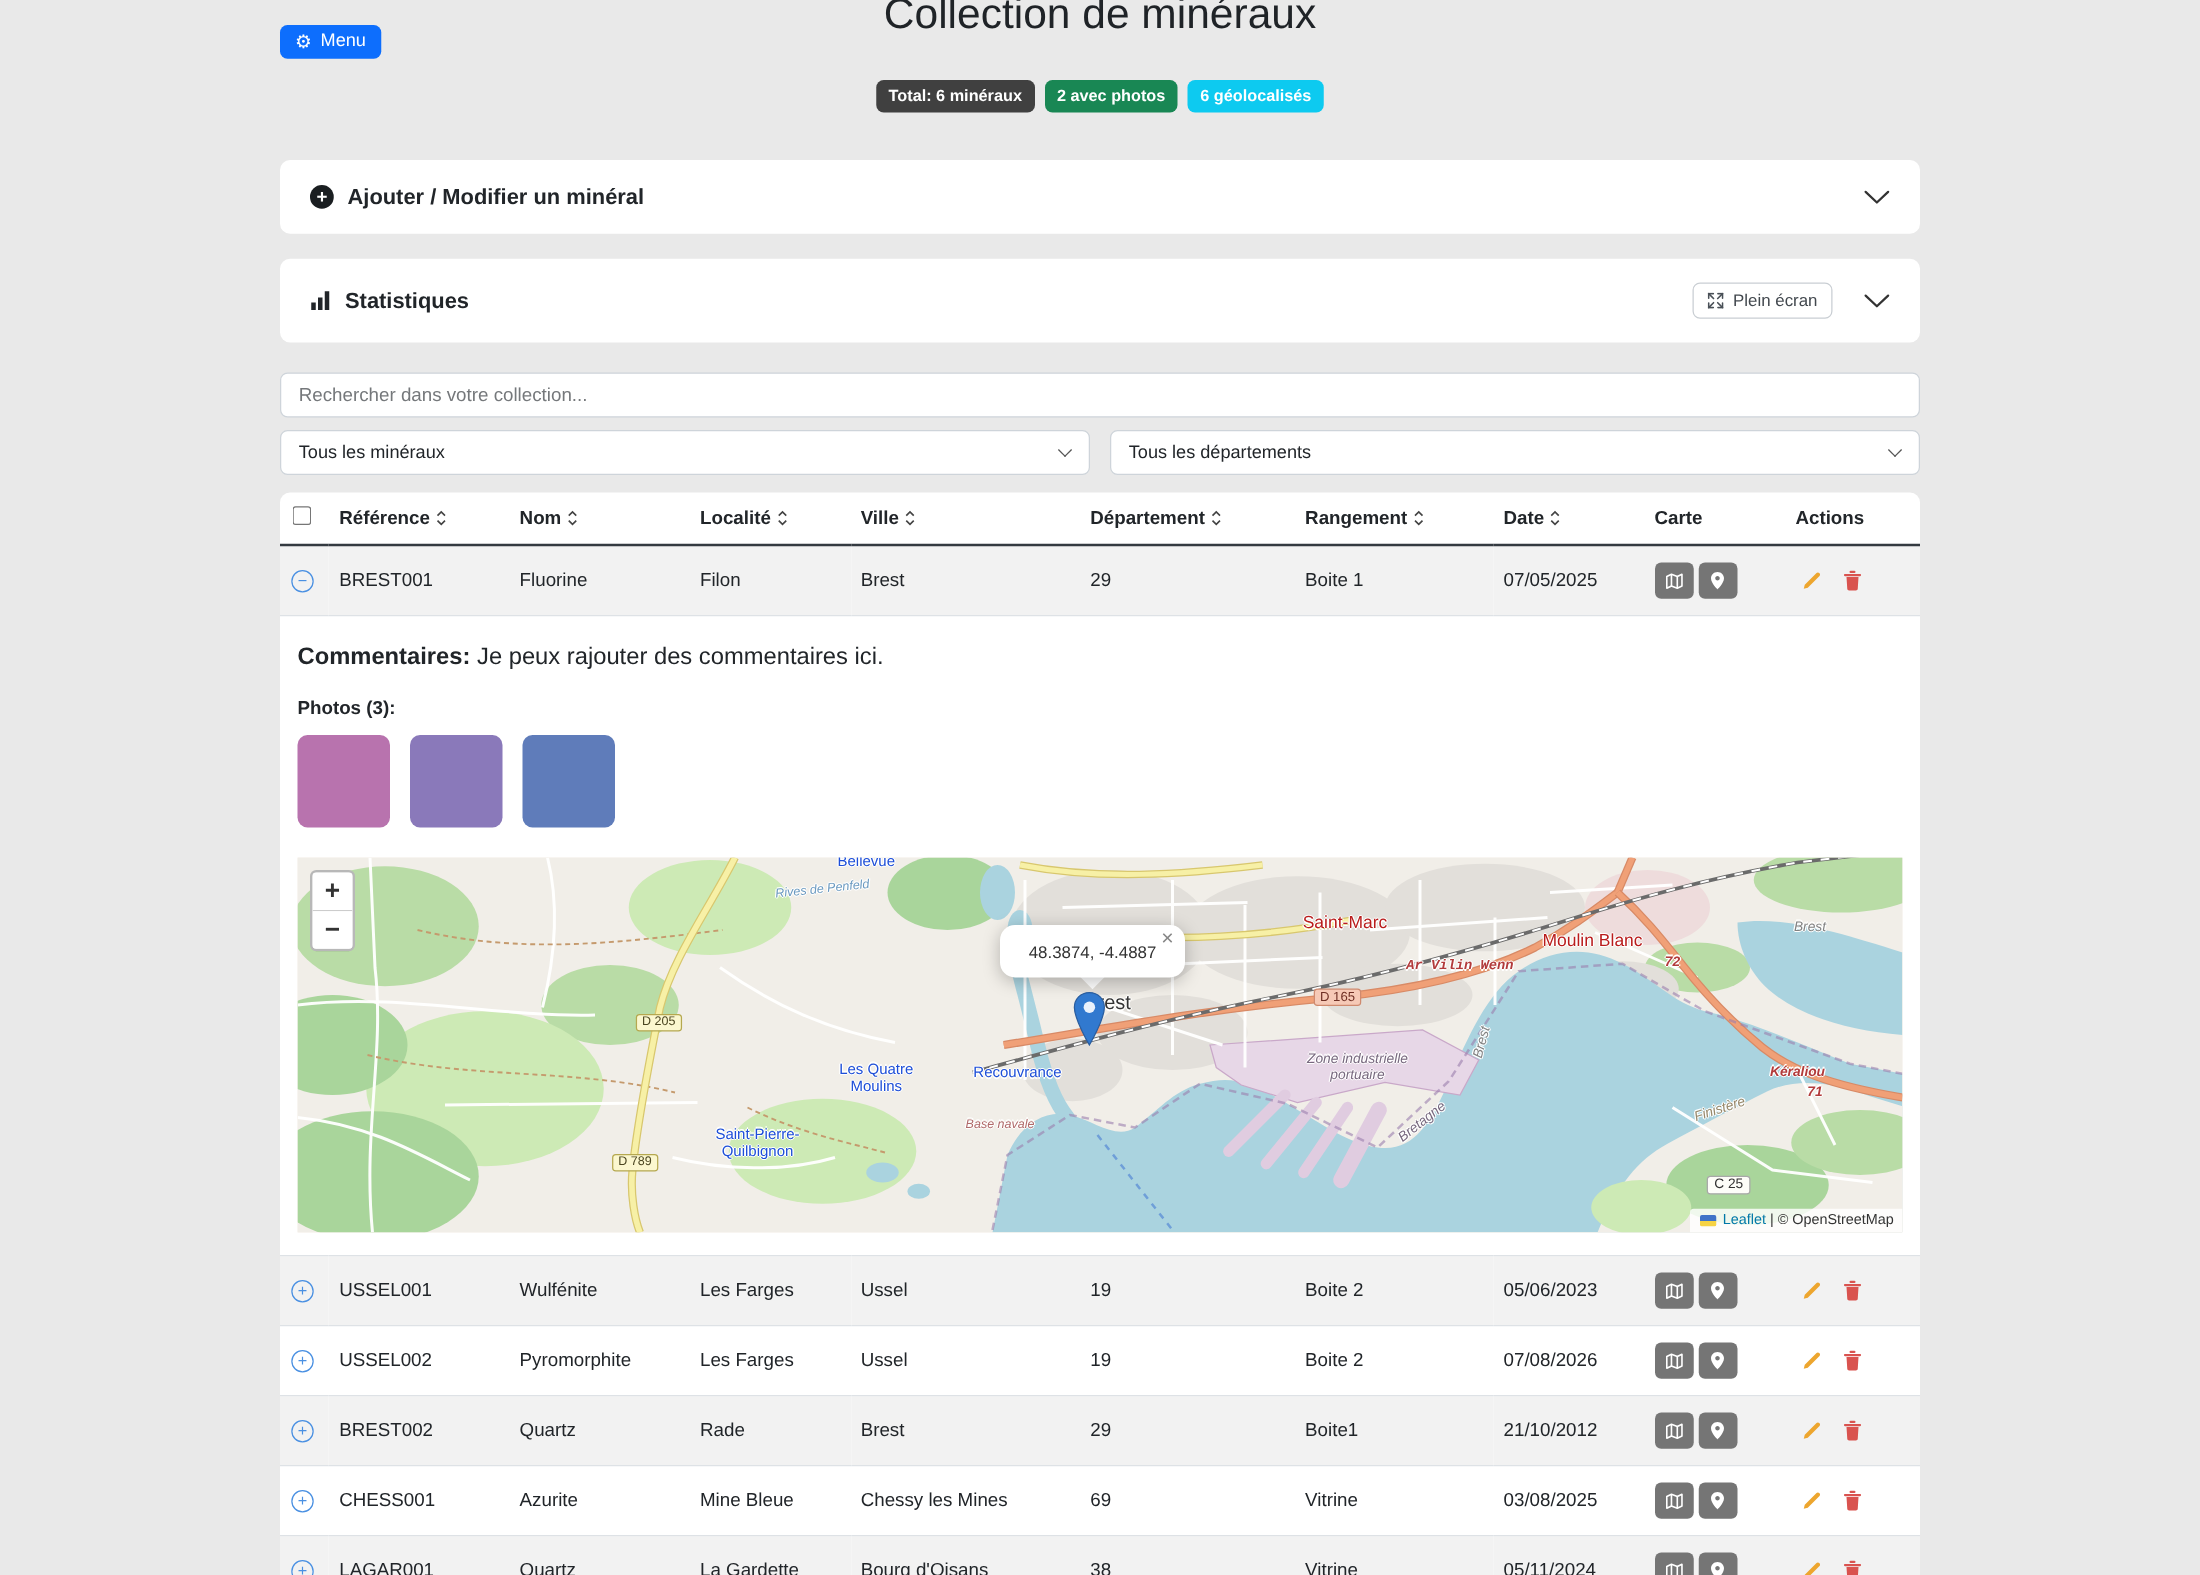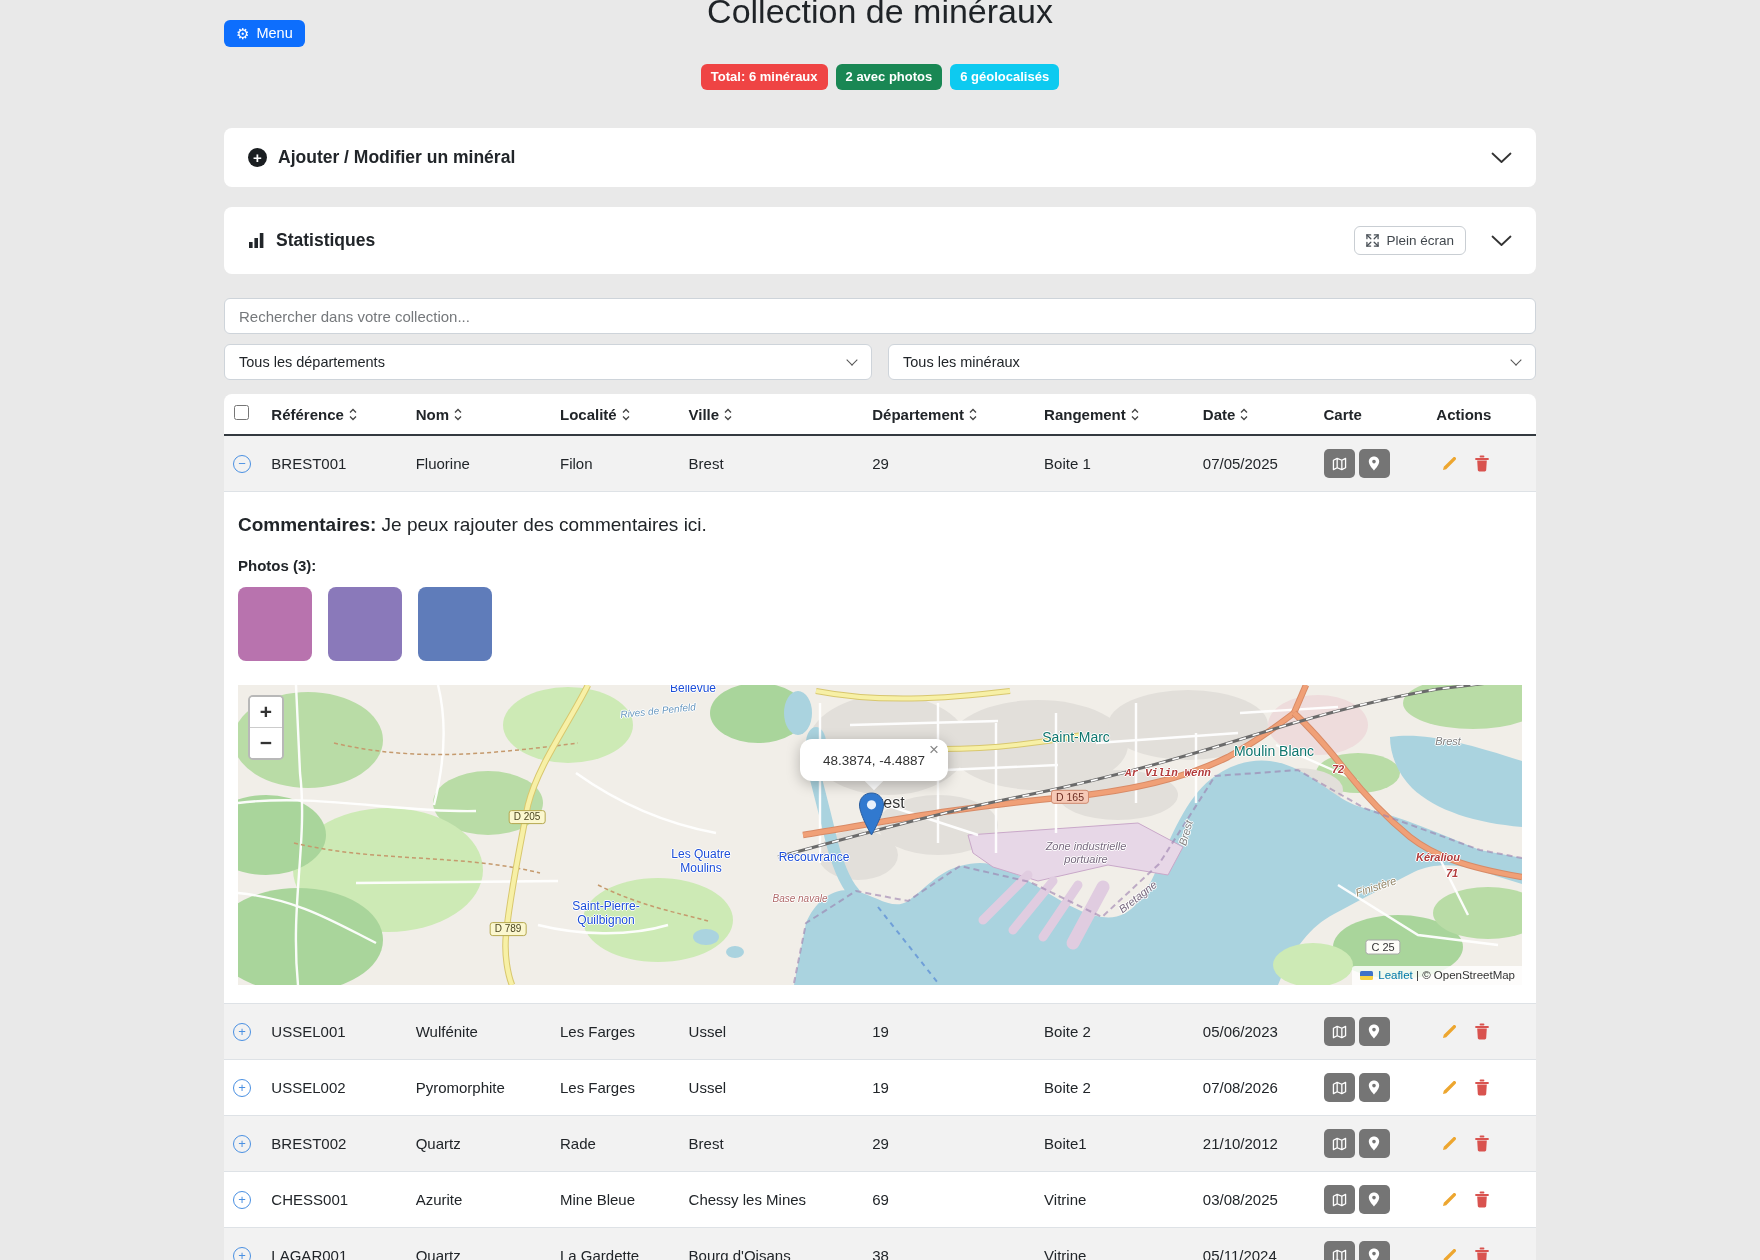--- a/index.html
+++ b/index.html
@@ -53,21 +53,21 @@
   .comments{margin:0 0 21px;font-size:19px}
   .bold{font-weight:bold}
   .photos-label{margin:0 0 13px;font-size:15px;font-weight:bold}
   .photos{display:flex;gap:16px;margin-bottom:24px}
   .photo{width:74px;height:74px;border-radius:8px;cursor:pointer}
   
   .map{position:relative;height:300px;overflow:hidden;background:#f1eee8;cursor:grab}
   .map-svg{position:absolute;left:0;top:0;width:100%;height:100%}
   .m-lbl{position:absolute;font-size:12px;color:#1d4ed8;white-space:pre-line;text-align:center;line-height:1.18;
          text-shadow:1px 0 0 #fff,-1px 0 0 #fff,0 1px 0 #fff,0 -1px 0 #fff;pointer-events:none;z-index:2}
-  .town{font-size:14px;color:#0f766e}
+  .town{font-size:14px;color:#b91c1c}
   .city{font-size:16px;color:#333}
   .blue-i{font-style:italic;color:#6a99c0;font-size:10px}
   .mil-i{font-style:italic;color:#b06a6a;font-size:10px}
   .purp-i{font-style:italic;color:#77687e;font-size:11px}
   .gray-i{font-style:italic;color:#828282;font-size:11px}
   .red-i{font-style:italic;color:#b23b3b;font-size:11px;font-weight:bold}
   .tan-i{font-style:italic;color:#97886a;font-size:11px}
   .badge-y{background:#fbf7cf;border:1px solid #b5a84f;border-radius:3px;padding:0 4px;font-size:10px;color:#4a4520;text-shadow:none}
   .badge-p{background:#f6c9b6;border:1px solid #cf8a6f;border-radius:3px;padding:0 4px;font-size:10.5px;color:#6e2f24;text-shadow:none}
   .badge-w{background:#fdfdf8;border:1px solid #a8a8a8;border-radius:3px;padding:0 5px;font-size:11px;color:#333;text-shadow:none}
@@ -94,21 +94,21 @@
 <body>
 
 <div class="container">
   <h1 class="page-title">Collection de minéraux</h1>
   <button class="menu-btn">
     <span class="gear">⚙</span>
     <span>Menu</span>
   </button>
 
   <div class="badges">
-    <span class="badge" style="background: #ef4444;">Total: 6 minéraux</span>
+    <span class="badge" style="background: #404040;">Total: 6 minéraux</span>
     <span class="badge" style="background: rgb(25, 135, 84);">2 avec photos</span>
     <span class="badge" style="background: rgb(13, 202, 240);">6 géolocalisés</span>
   </div>
 
   <div class="card card-first">
     <div class="card-head">
       <span class="plus-ic">+</span>
       <span class="card-title">Ajouter / Modifier un minéral</span>
       <span class="chev">
         <svg width="21" height="12" viewBox="0 0 21 12">
@@ -151,26 +151,26 @@
         </span>
       </span>
     </div>
   </div>
 
   <input class="search" type="text" placeholder="Rechercher dans votre collection..." style="">
 
   <div class="sel-row">
     <span class="sel-wrap">
       <select class="sel">
-        <option>Tous les départements</option>
+        <option>Tous les minéraux</option>
       </select>
     </span>
     <span class="sel-wrap">
       <select class="sel">
-        <option>Tous les minéraux</option>
+        <option>Tous les départements</option>
       </select>
     </span>
   </div>
 
   <div class="table-card">
     <table>
       <colgroup>
         <col style="width:3%">
           <col style="width:11%">
           <col style="width:11%">

